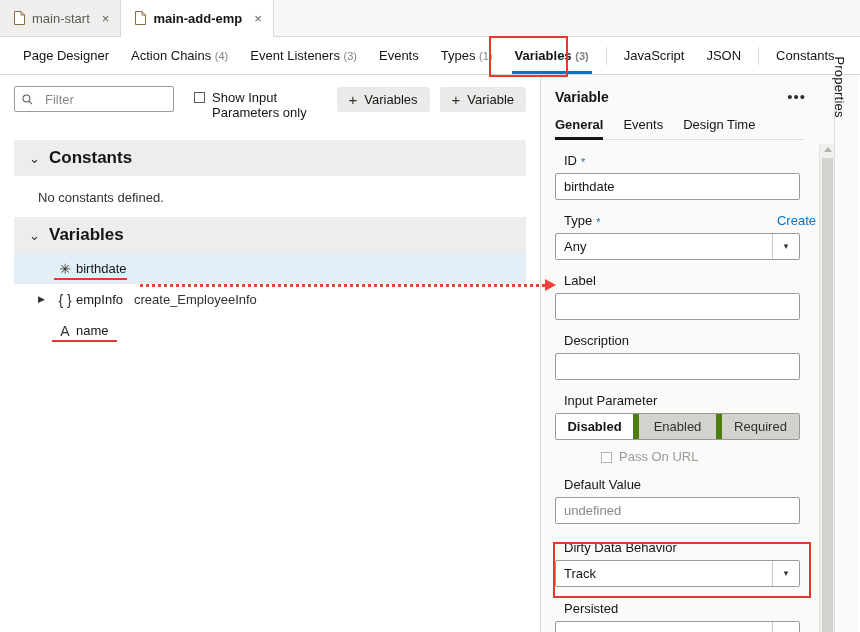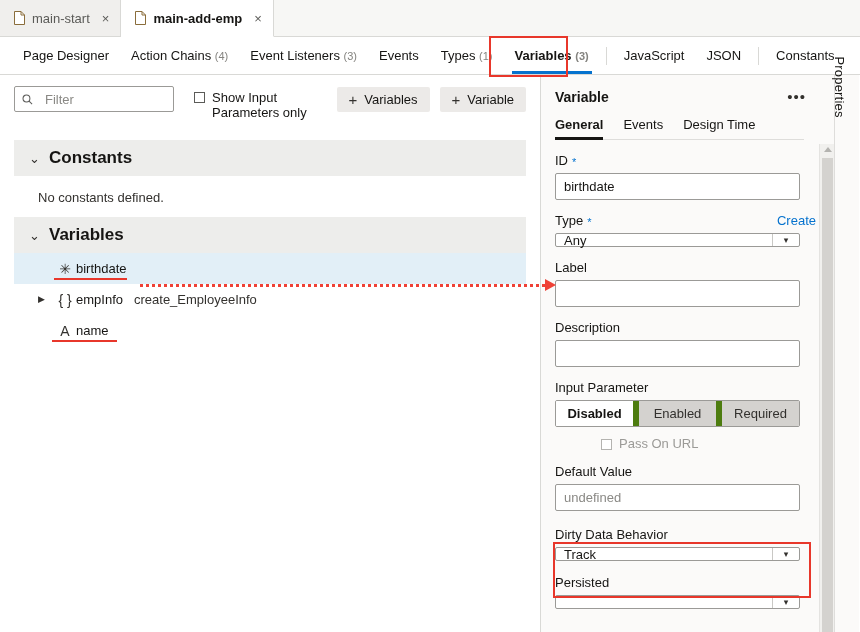--- a/index.html
+++ b/index.html
@@ -339,20 +339,21 @@
     height: 3px;
     background: #161513;
   }
   .fld { margin-top: 13px; }
   .fld-label {
     font-size: 13px;
     color: #161513;
     display: flex;
     align-items: flex-end;
     margin-bottom: 5px;
+    margin-left: 9px;
   }
   .req {
     color: #0572ce;
     font-size: 11px;
     margin-left: 4px;
   }
   .fld-link {
     margin-left: auto;
     color: #0572ce;
     font-size: 13px;
@@ -369,21 +370,21 @@
     font-family: inherit;
     font-size: 13px;
     color: #161513;
     padding: 0 8px;
     outline: 0;
     display: block;
   }
   .txtin::placeholder { color: #8a8985; }
   .selwrap {
     width: 245px;
-    height: 14px;
+    height: 27px;
     box-sizing: border-box;
     border: 1px solid #9b9a97;
     border-radius: 2px;
     background: #fff;
     display: flex;
     align-items: center;
     cursor: pointer;
   }
   .selwrap .selval {
     flex: 1;

